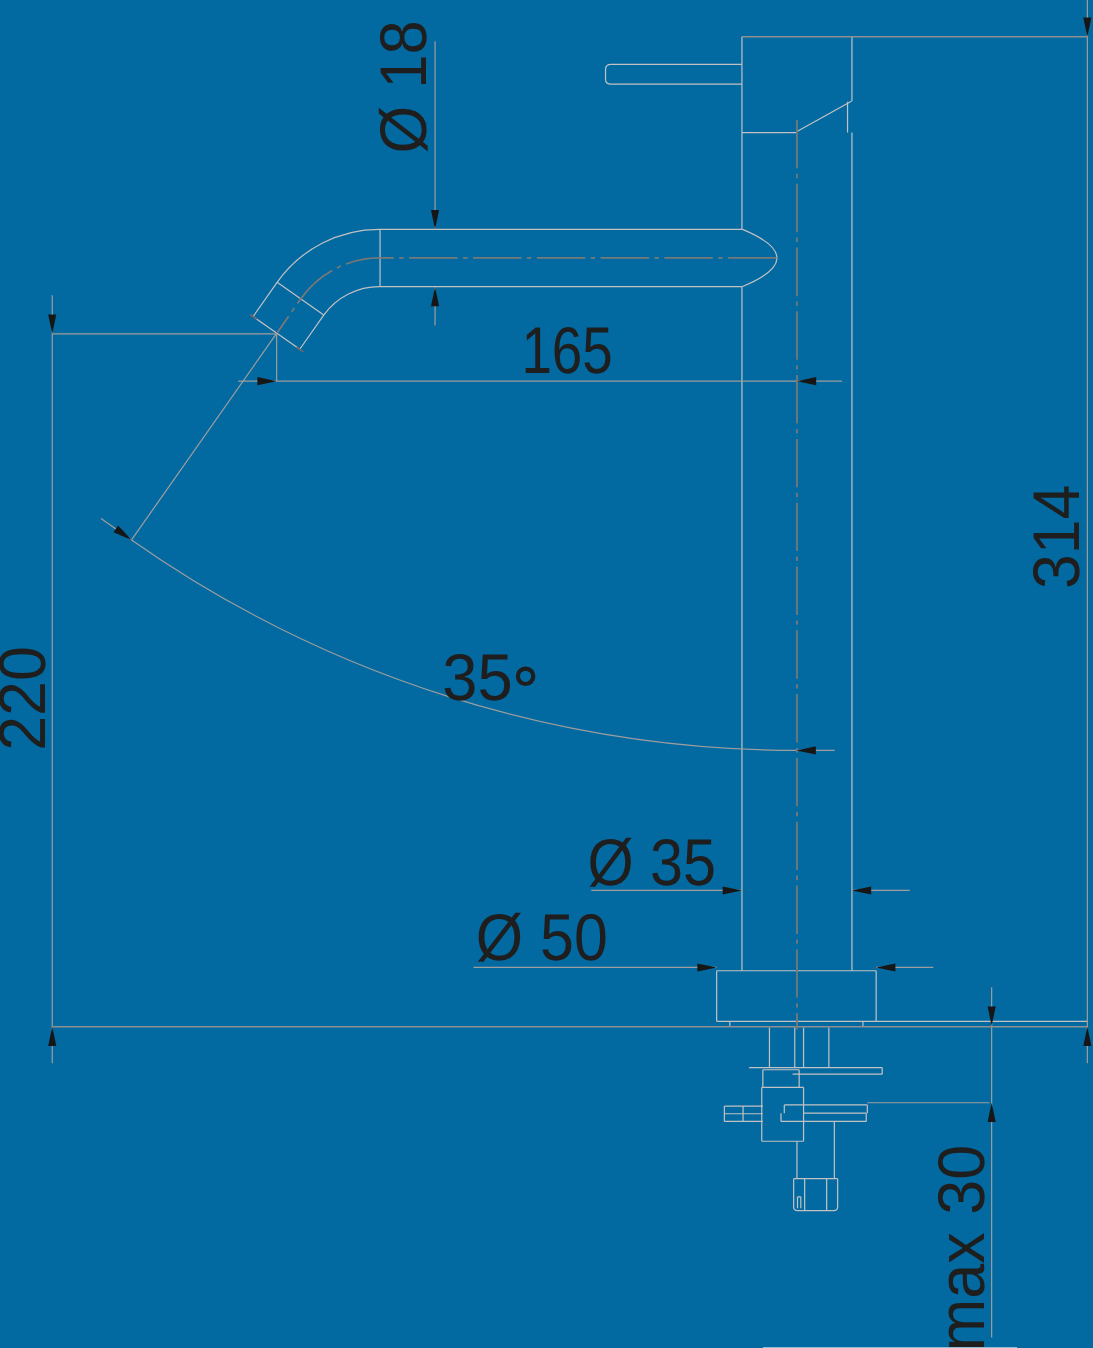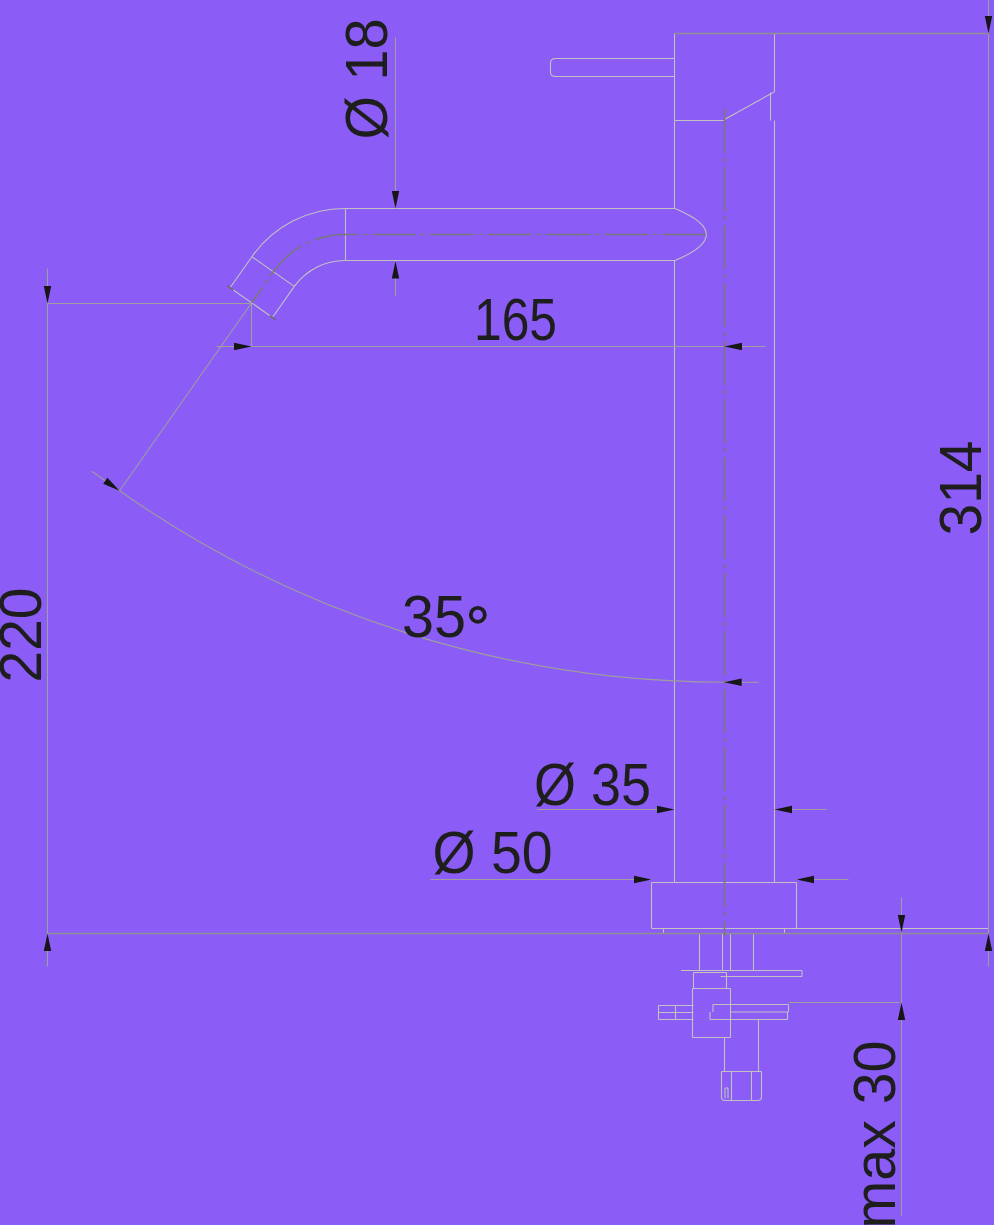--- a/index.html
+++ b/index.html
@@ -1,16 +1,16 @@
 <!DOCTYPE html>
 <html><head>
 <meta charset="utf-8">
 <style>
 html,body{margin:0;padding:0;background:#fff;}
-#page{width:994px;height:1225px;position:relative;overflow:hidden;background:#8b5cf6;}
+#page{width:994px;height:1225px;position:relative;overflow:hidden;background:#0369a1;}
 text{font-family:"Liberation Sans",sans-serif;fill:#1e1e1e;}
 .t{font-size:60px;}
 </style>
 </head>
 <body>
 <div id="page">
 <svg width="994" height="1225" viewBox="0 0 994 1225">
 
 <g stroke="#c2c2c2" stroke-width="1.1" fill="none">
 

